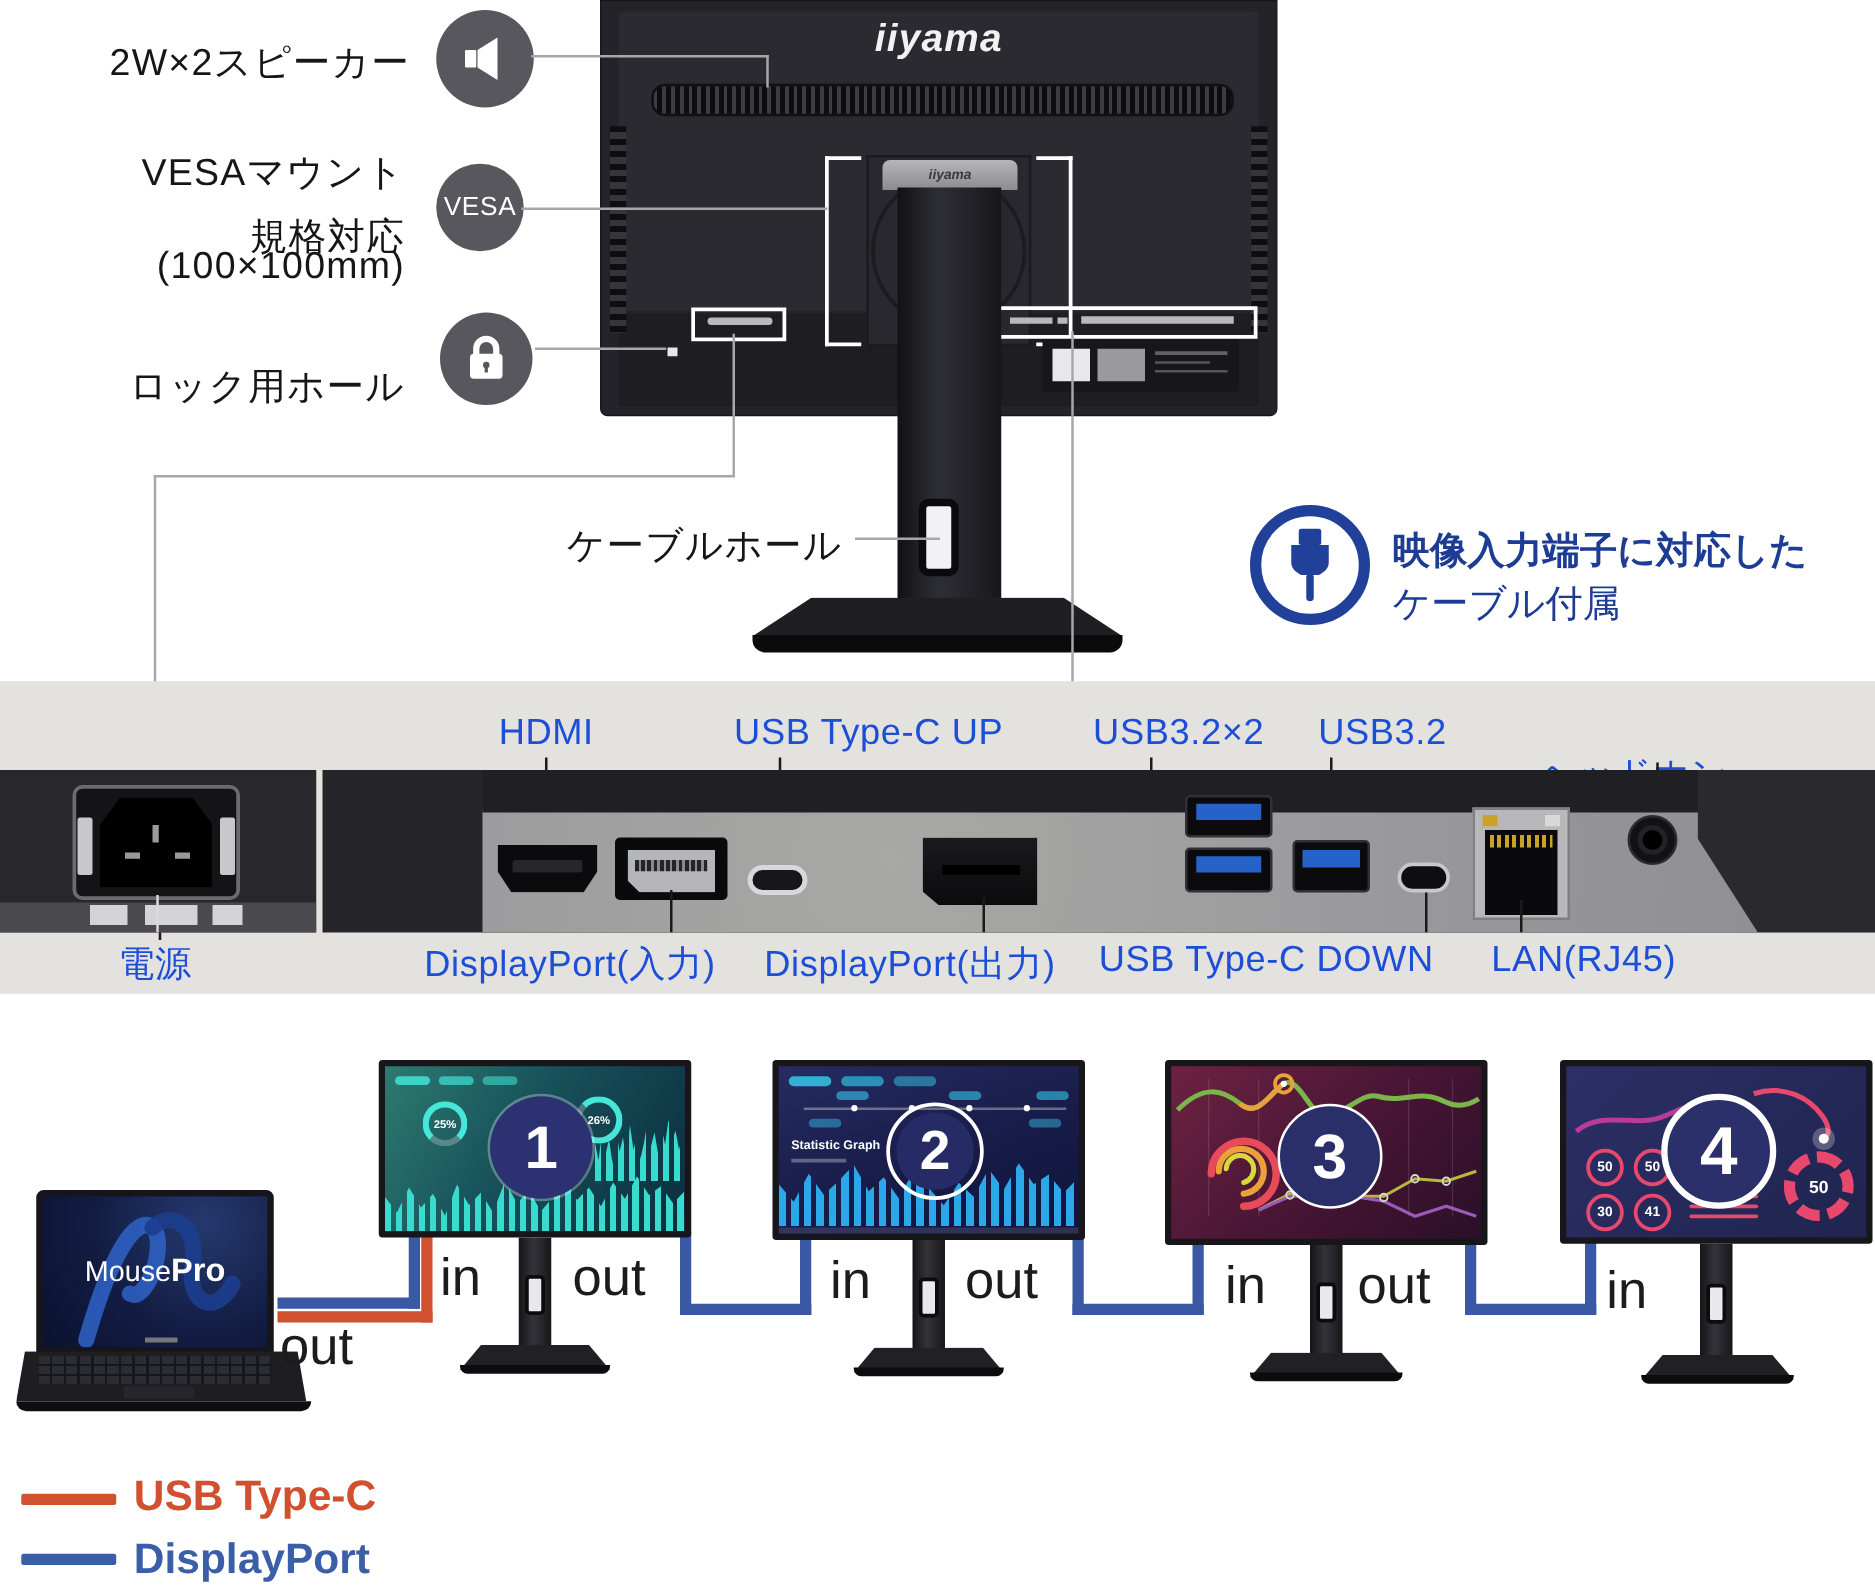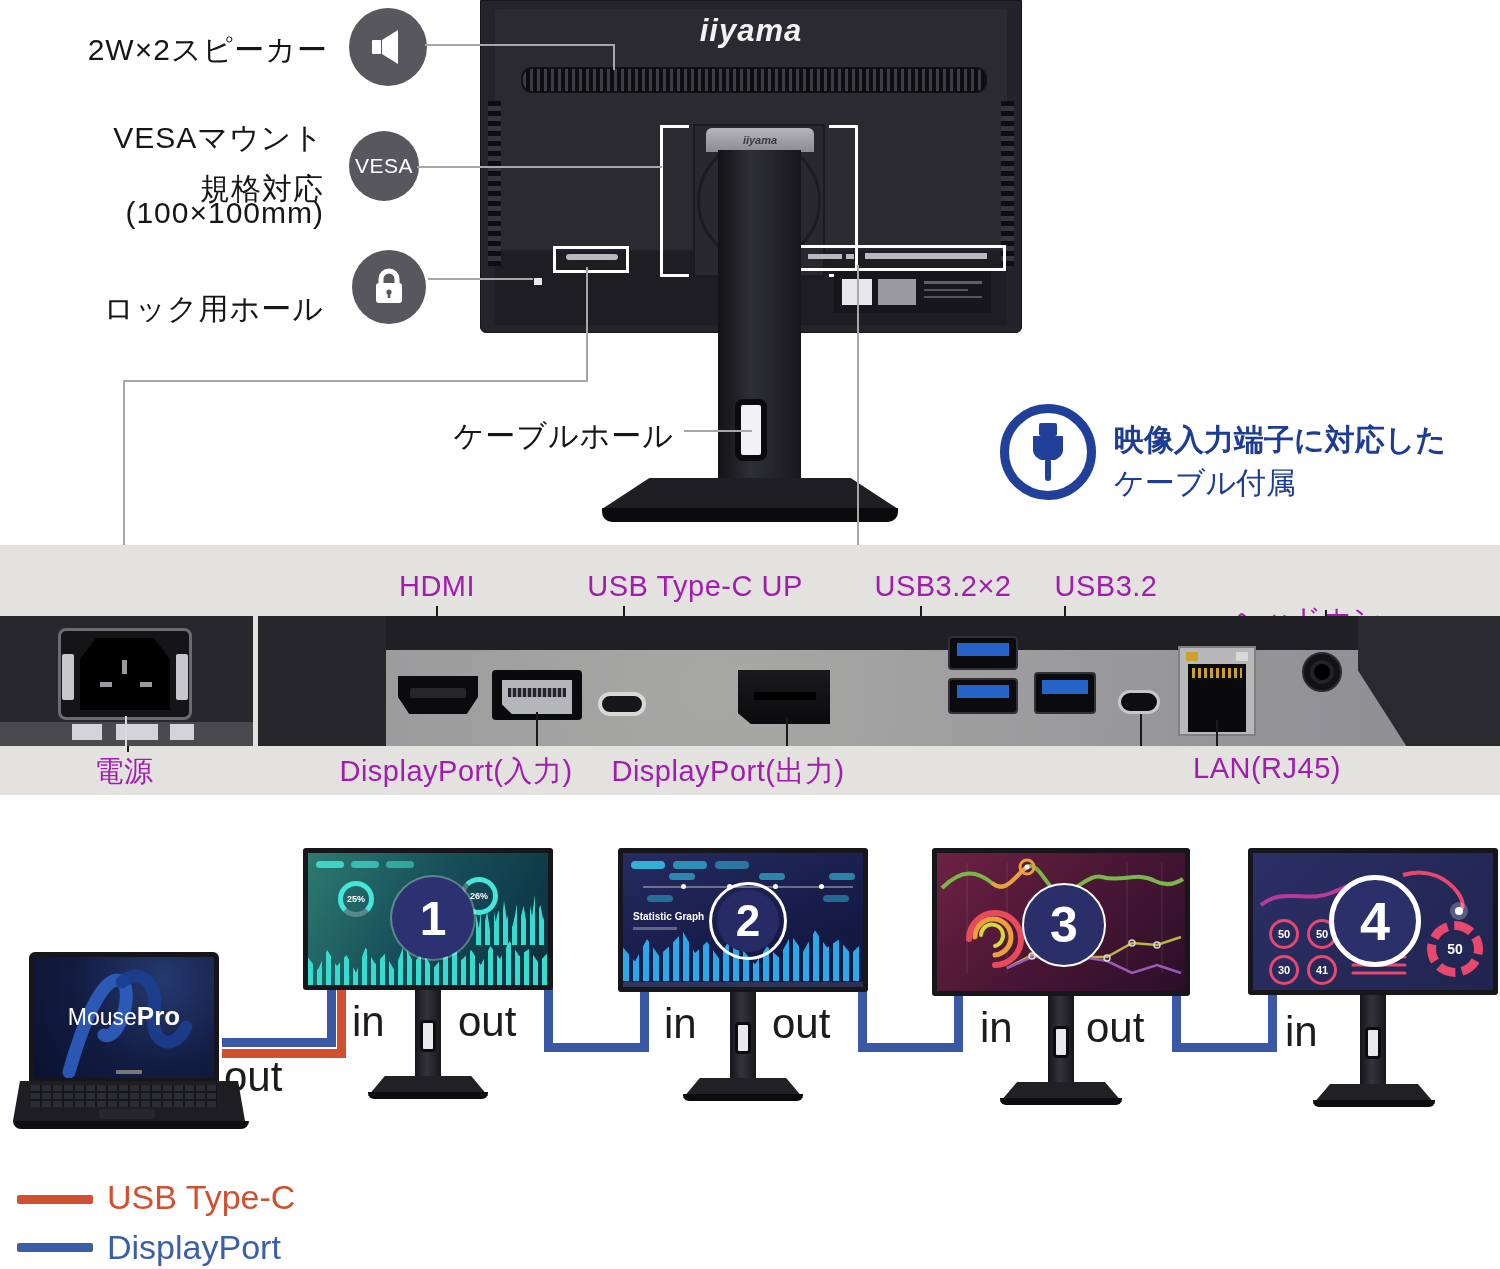--- a/index.html
+++ b/index.html
@@ -7,40 +7,40 @@
          font-family:"Liberation Sans","DejaVu Sans",sans-serif;color:#1a1a1a;}
   .abs{position:absolute;}
   .lbl{position:absolute;font-size:30px;color:#161616;letter-spacing:1px;white-space:nowrap;}
   .lbl.r{text-align:right;}
   .hline{position:absolute;background:#a7a7a7;height:2px;}
   .vline{position:absolute;background:#a7a7a7;width:2px;}
   .blktick{position:absolute;background:#1a1a1a;width:2px;}
   .whtick{position:absolute;background:#d9d9db;width:2px;}
   .iconc{position:absolute;border-radius:50%;background:#58575d;display:flex;align-items:center;justify-content:center;}
   .whitebox{position:absolute;border:3px solid #fff;}
-  .portlbl{position:absolute;font-size:29px;color:#a21caf;white-space:nowrap;transform:translateX(-50%);letter-spacing:0.5px;}
+  .portlbl{position:absolute;font-size:29px;color:#1d4ed8;white-space:nowrap;transform:translateX(-50%);letter-spacing:0.5px;}
   .monitor{position:absolute;background:#17171b;border-radius:3px;padding:5px;box-sizing:border-box;}
   .screen{position:relative;width:100%;height:100%;overflow:hidden;}
   .numc{position:absolute;border-radius:50%;display:flex;align-items:center;justify-content:center;
         color:#fff;font-weight:700;background:#2b3070;}
   .stand-col{position:absolute;background:linear-gradient(90deg,#151518,#33333a 45%,#17171a);}
   .stand-hole{position:absolute;background:#e9e9ec;border-radius:4px;border:3px solid #0c0c0f;}
   .stand-base{position:absolute;background:#202025;}
   .inout{position:absolute;font-size:42px;color:#1c1c1c;}
   .cable{position:absolute;}
   .c-blue{background:#3a58a4;}
   .c-orange{background:#d0502f;}
   .pill{position:absolute;border-radius:5px;background:#3fd8cc;}
   .donut{position:absolute;border-radius:50%;display:flex;align-items:center;justify-content:center;
          color:#fff;font-weight:700;}
   .bars1{position:absolute;background:repeating-linear-gradient(90deg,#38dccf 0 5px,rgba(56,220,207,0) 5px 9px);
          clip-path:polygon(0 100%,0 45%,4% 70%,8% 30%,12% 62%,16% 40%,20% 75%,24% 25%,28% 58%,32% 38%,36% 70%,40% 20%,44% 55%,48% 35%,52% 68%,56% 45%,60% 15%,64% 50%,68% 30%,72% 60%,76% 22%,80% 48%,84% 12%,88% 42%,92% 28%,96% 55%,100% 35%,100% 100%);}
   .bars2{position:absolute;background:repeating-linear-gradient(90deg,#2aa8e8 0 6px,rgba(42,168,232,0) 6px 10px);
          clip-path:polygon(0 100%,0 40%,5% 65%,10% 25%,15% 55%,20% 35%,25% 12%,30% 50%,35% 30%,40% 60%,45% 20%,50% 45%,55% 70%,60% 38%,65% 58%,70% 18%,75% 48%,80% 10%,85% 40%,90% 26%,95% 52%,100% 30%,100% 100%);}
-  .legend-text{position:absolute;font-size:34px;font-weight:400;white-space:nowrap;}
+  .legend-text{position:absolute;font-size:34px;font-weight:700;white-space:nowrap;}
   svg{display:block;}
 </style>
 </head>
 <body>
 
 <div class="stage">
 
   <div class="abs" style="left:480px;top:0;width:542px;height:333px;background:#232329;border-radius:0 0 6px 6px;border:1px solid #151518;box-sizing:border-box;">
     <div class="abs" style="left:14px;top:8px;width:512px;height:240px;background:#2a2a30;border-radius:4px;"></div>
     <div class="abs" style="left:14px;top:250px;width:512px;height:74px;background:#1d1d22;border-radius:3px;"></div>
@@ -210,20 +210,21 @@
     <div class="blktick" style="left:278px;top:96px;height:34px;"></div>
     <div class="blktick" style="left:528px;top:102px;height:28px;"></div>
     <div class="blktick" style="left:882px;top:98px;height:32px;"></div>
     <div class="blktick" style="left:958px;top:104px;height:26px;"></div>
   </div>
 
   <div class="blktick" style="left:127px;top:746px;height:6px;"></div>
   <div class="portlbl" style="left:124px;top:752px;">電源</div>
   <div class="portlbl" style="left:456px;top:752px;">DisplayPort(入力)</div>
   <div class="portlbl" style="left:728px;top:752px;">DisplayPort(出力)</div>
+  <div class="portlbl" style="left:1013px;top:752px;">USB Type-C DOWN</div>
   <div class="portlbl" style="left:1267px;top:752px;">LAN(RJ45)</div>
 
   <div class="cable c-blue" style="left:222px;top:1038px;width:114px;height:9px;"></div>
   <div class="cable c-blue" style="left:327px;top:986px;width:9px;height:61px;"></div>
   <div class="cable c-orange" style="left:222px;top:1049px;width:124px;height:9px;"></div>
   <div class="cable c-orange" style="left:337px;top:986px;width:9px;height:72px;"></div>
 
   <div class="cable c-blue" style="left:544px;top:986px;width:9px;height:66px;"></div>
   <div class="cable c-blue" style="left:544px;top:1043px;width:105px;height:9px;"></div>
   <div class="cable c-blue" style="left:640px;top:986px;width:9px;height:66px;"></div>

